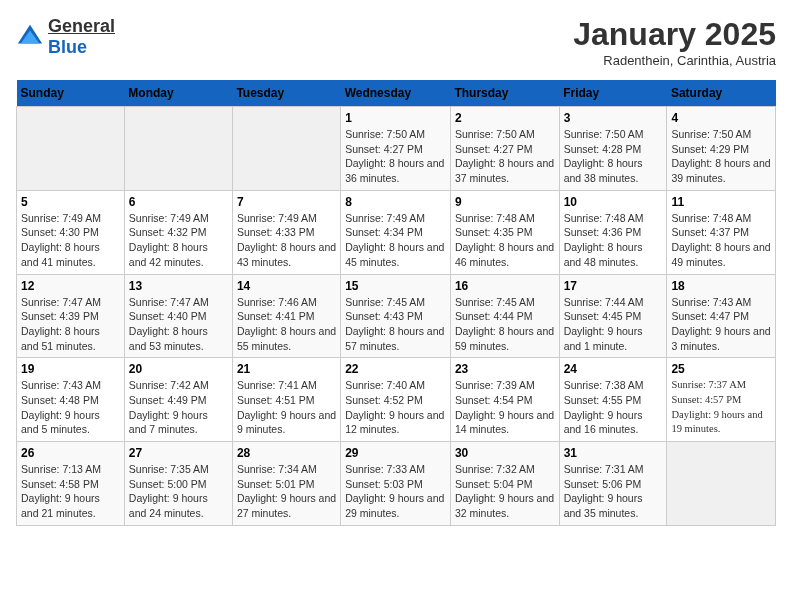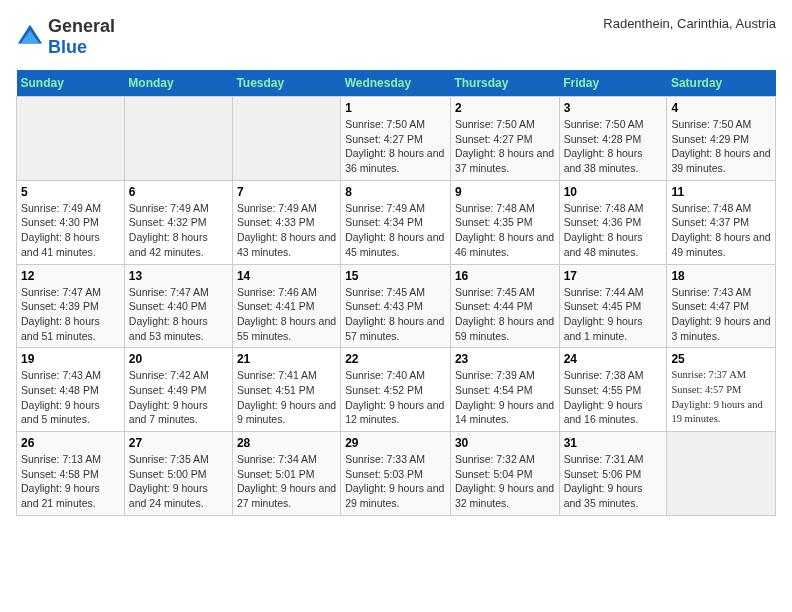--- a/index.html
+++ b/index.html
@@ -18,20 +18,21 @@
     }
     .logo {
       display: flex;
       align-items: center;
       gap: 4px;
     }
     .logo-text-general {
       font-size: 18px;
       font-weight: bold;
       color: #333;
+      text-decoration: underline;
     }
     .logo-text-blue {
       font-size: 18px;
       font-weight: bold;
       color: #1565c0;
     }
     .logo-icon {
       width: 28px;
       height: 28px;
     }
@@ -47,21 +48,21 @@
       font-size: 13px;
       color: #333;
     }
     table {
       width: 100%;
       border-collapse: collapse;
       font-size: 10.5px;
     }
     thead tr th {
       background-color: #1565c0;
-      color: #86efac;
+      color: #000000;
       padding: 6px 4px;
       text-align: left;
       font-size: 12px;
       font-weight: bold;
     }
     tbody tr td {
       border: 1px solid #ccc;
       vertical-align: top;
       padding: 4px;
       width: 113px;
@@ -96,20 +97,21 @@
     <svg class="logo-icon" viewBox="0 0 30 30" xmlns="http://www.w3.org/2000/svg">
       <polygon points="15,2 28,22 2,22" fill="#1565c0"></polygon>
       <polygon points="15,8 25,22 5,22" fill="#42a5f5"></polygon>
     </svg>
     <div>
       <span class="logo-text-general">General</span><br>
       <span class="logo-text-blue">Blue</span>
     </div>
   </div>
   <div class="title-block">
+    <div class="month-title">January 2025</div>
     <div class="subtitle">Radenthein, Carinthia, Austria</div>
   </div>
 </div>
 
 <table>
   <thead>
     <tr>
     <th>Sunday</th>
         <th>Monday</th>
         <th>Tuesday</th>

